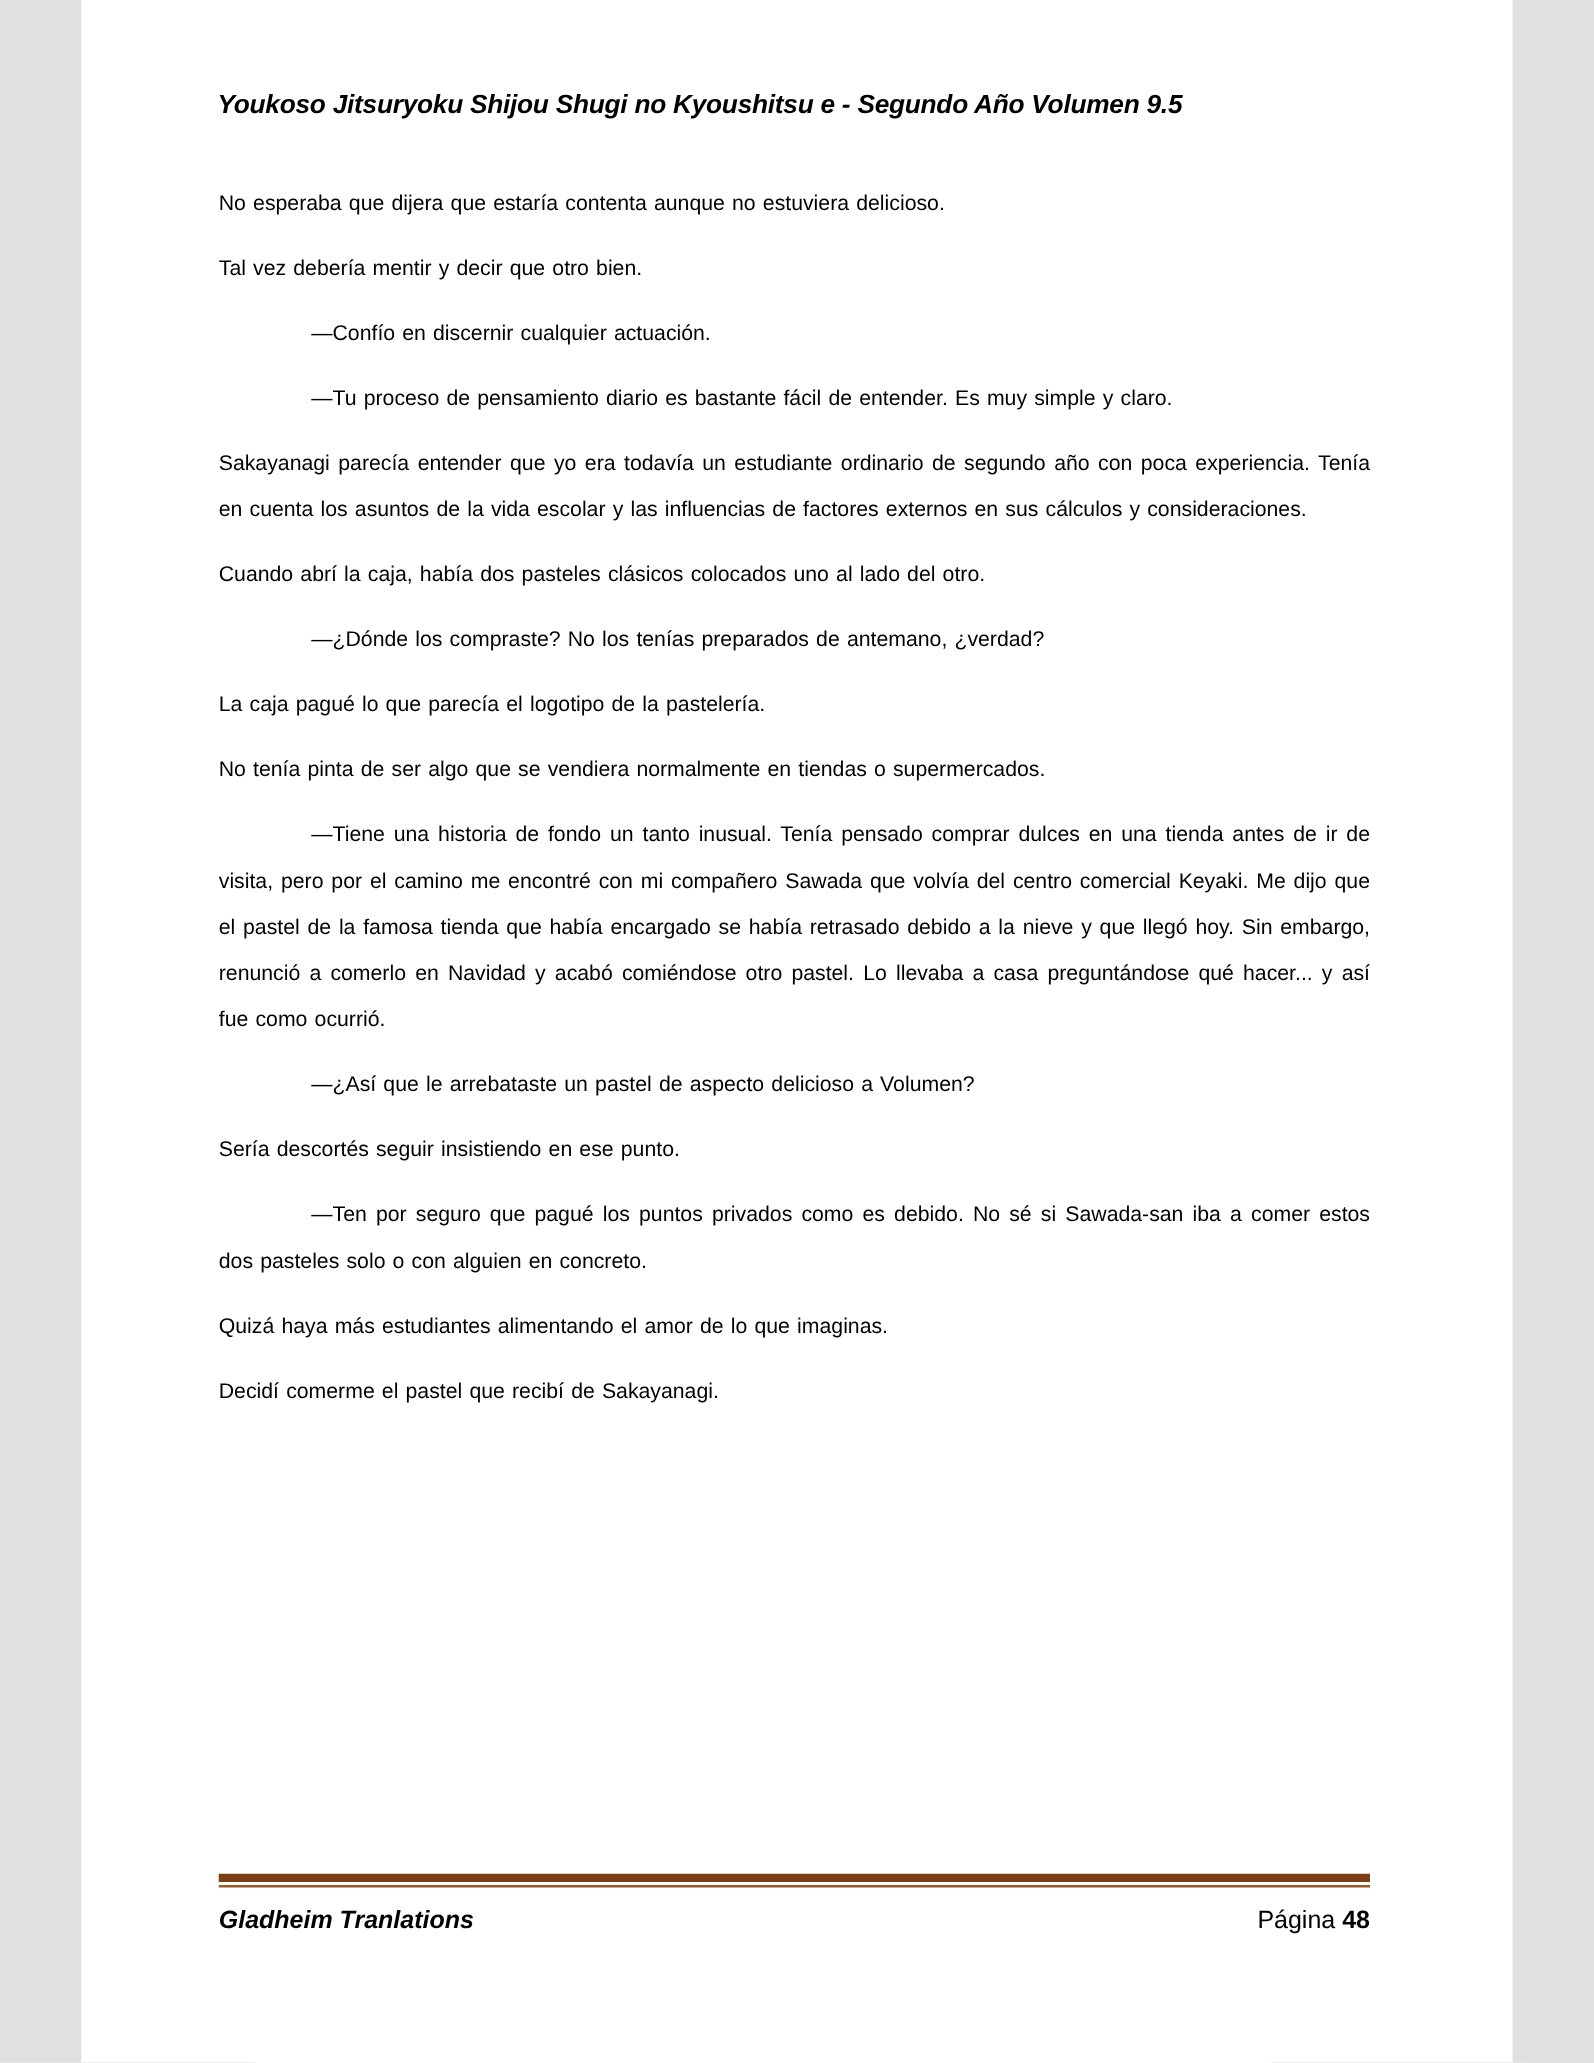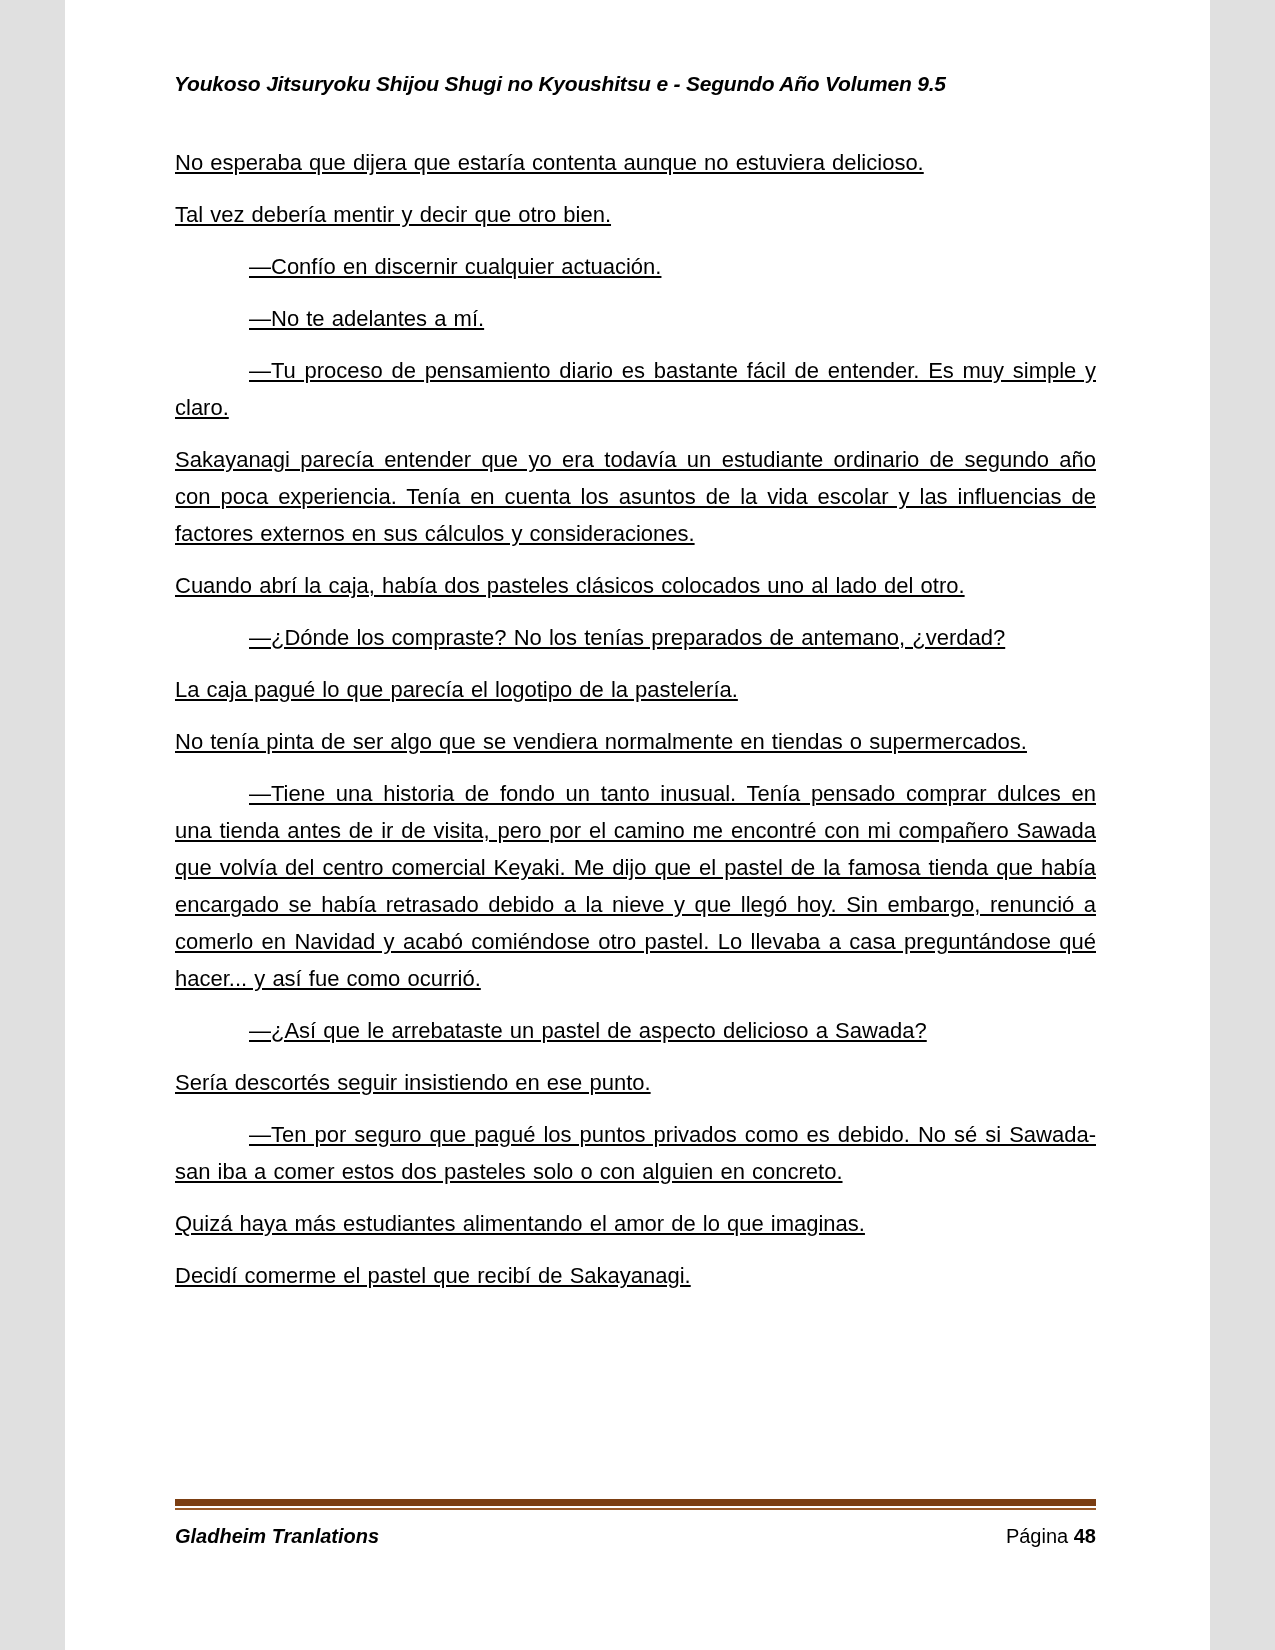--- a/index.html
+++ b/index.html
@@ -21,27 +21,26 @@
     font-size: 21px;
     font-weight: bold;
     font-style: italic;
     letter-spacing: -0.2px;
     white-space: nowrap;
   }
   .body-area {
     padding: 48px 114px 0 110px;
   }
   .para {
-    font-size: 22px;
+    font-size: 17px;
     line-height: 37px;
     margin: 0 0 15px 0;
     text-align: justify;
     text-justify: inter-word;
     word-spacing: 1px;
-    text-decoration: underline;
   }
   .para.indent { text-indent: 74px; }
   .footer {
     position: absolute;
     left: 110px;
     right: 114px;
     top: 1499px;
     text-align: center;
   }
   .footer-divider {
@@ -76,29 +75,28 @@
 <div class="page">
 
   <div class="header">
     <div class="header-title">Youkoso Jitsuryoku Shijou Shugi no Kyoushitsu e - Segundo Año Volumen 9.5</div>
   </div>
 
   <div class="body-area">
     <p class="para">No esperaba que dijera que estaría contenta aunque no estuviera delicioso.</p>
     <p class="para">Tal vez debería mentir y decir que otro bien.</p>
     <p class="para indent">—Confío en discernir cualquier actuación.</p>
-    <p class="para indent">—No te adelantes a mí.</p>
     <p class="para indent">—Tu proceso de pensamiento diario es bastante fácil de entender. Es muy simple y claro.</p>
     <p class="para">Sakayanagi parecía entender que yo era todavía un estudiante ordinario de segundo año con poca experiencia. Tenía en cuenta los asuntos de la vida escolar y las influencias de factores externos en sus cálculos y consideraciones.</p>
     <p class="para">Cuando abrí la caja, había dos pasteles clásicos colocados uno al lado del otro.</p>
     <p class="para indent">—¿Dónde los compraste? No los tenías preparados de antemano, ¿verdad?</p>
     <p class="para">La caja pagué lo que parecía el logotipo de la pastelería.</p>
     <p class="para">No tenía pinta de ser algo que se vendiera normalmente en tiendas o supermercados.</p>
     <p class="para indent">—Tiene una historia de fondo un tanto inusual. Tenía pensado comprar dulces en una tienda antes de ir de visita, pero por el camino me encontré con mi compañero Sawada que volvía del centro comercial Keyaki. Me dijo que el pastel de la famosa tienda que había encargado se había retrasado debido a la nieve y que llegó hoy. Sin embargo, renunció a comerlo en Navidad y acabó comiéndose otro pastel. Lo llevaba a casa preguntándose qué hacer... y así fue como ocurrió.</p>
-    <p class="para indent">—¿Así que le arrebataste un pastel de aspecto delicioso a Sawada?</p>
+    <p class="para indent">—¿Así que le arrebataste un pastel de aspecto delicioso a Volumen?</p>
     <p class="para">Sería descortés seguir insistiendo en ese punto.</p>
     <p class="para indent">—Ten por seguro que pagué los puntos privados como es debido. No sé si Sawada-san iba a comer estos dos pasteles solo o con alguien en concreto.</p>
     <p class="para">Quizá haya más estudiantes alimentando el amor de lo que imaginas.</p>
     <p class="para">Decidí comerme el pastel que recibí de Sakayanagi.</p>
   </div>
 
   <div class="footer">
     <div class="footer-divider"></div>
     <div class="footer-row">
       <span class="footer-translator">Gladheim Tranlations</span>

